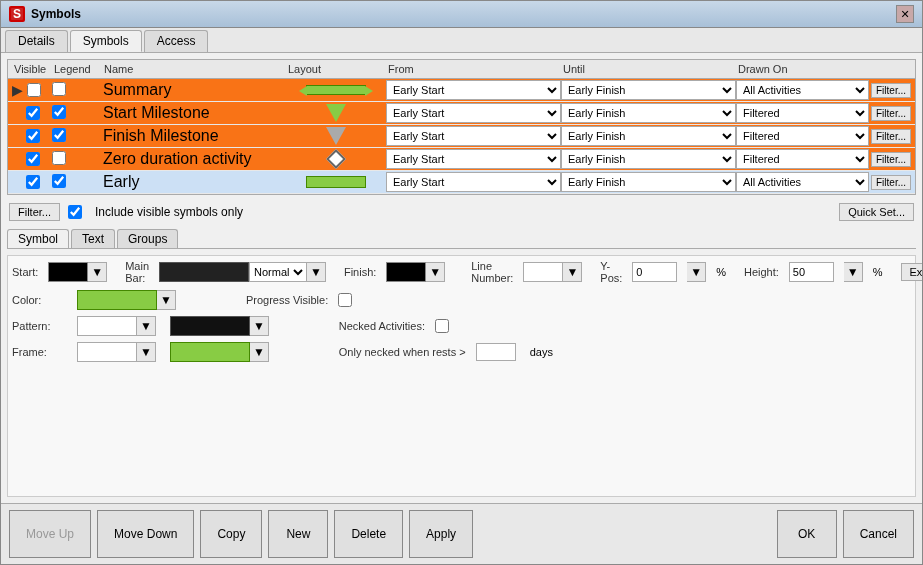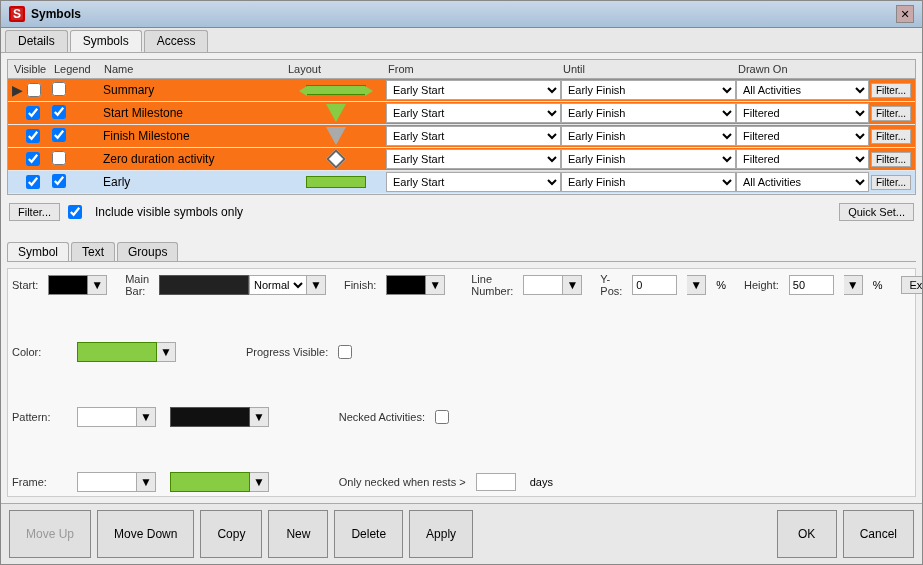--- a/index.html
+++ b/index.html
@@ -18,37 +18,37 @@
 
     .content { flex: 1; display: flex; flex-direction: column; padding: 6px; gap: 4px; overflow: hidden; }
 
     
     .symbols-table-area { border: 1px solid #aaa; background: #f97316; flex: 0 0 auto; }
     .table-header { display: grid; grid-template-columns: 40px 50px 1fr 100px 175px 175px 175px; background: #e8e8e8; border-bottom: 1px solid #aaa; padding: 2px 4px; }
     .th { font-size: 11px; color: #333; padding: 1px 2px; }
     .table-row { display: grid; grid-template-columns: 40px 50px 1fr 100px 175px 175px 175px; padding: 1px 4px; align-items: center; border-bottom: 1px solid #e8e8e8; min-height: 22px; }
     .table-row.selected { background: #cce0f5; }
     .checkbox { width: 14px; height: 14px; }
-    .row-name-input { width: 100%; border: none; background: transparent; font-size: 12px; padding: 1px; }
+    .row-name-input { width: 100%; border: none; background: transparent; font-size: 16px; padding: 1px; }
     .layout-cell { display: flex; align-items: center; justify-content: center; }
     .sel-cell { display: flex; align-items: center; gap: 2px; }
     .mini-select { font-size: 11px; border: 1px solid #aaa; background: white; padding: 1px 2px; height: 20px; flex: 1; }
     .filter-btn { font-size: 10px; background: #e8e8e8; border: 1px solid #aaa; padding: 1px 4px; cursor: pointer; white-space: nowrap; }
 
     .below-table { display: flex; align-items: center; justify-content: space-between; padding: 4px 2px; }
     .filter-left { display: flex; align-items: center; gap: 8px; }
     .btn-small { padding: 2px 8px; border: 1px solid #aaa; background: #e8e8e8; cursor: pointer; font-size: 11px; }
 
     
-    .sub-tab-bar { display: flex; border-bottom: 1px solid #aaa; margin-bottom: 2px; margin-top: 13px; }
+    .sub-tab-bar { display: flex; border-bottom: 1px solid #aaa; margin-bottom: 2px; }
     .sub-tab { padding: 2px 10px; border: 1px solid #aaa; border-bottom: none; background: #ddd; cursor: pointer; margin-right: 2px; border-radius: 3px 3px 0 0; font-size: 12px; }
     .sub-tab.active { background: #f0f0f0; }
 
     
-    .symbol-edit { display: flex; flex-direction: column; gap: 20px; padding: 4px; border: 1px solid #ccc; background: #f8f8f8; flex: 1; justify-content: space-between; }
+    .symbol-edit { display: flex; flex-direction: column; gap: 6px; padding: 4px; border: 1px solid #ccc; background: #f8f8f8; flex: 1; }
     .edit-row { display: flex; align-items: center; gap: 10px; }
     .color-box { width: 60px; height: 20px; border: 1px solid #888; }
     .color-box-black { background: black; }
     .combo-box { display: flex; align-items: center; }
     .combo-box .color-box { margin-right: 0; }
     .combo-box .dropdown-arrow { height: 20px; border: 1px solid #aaa; border-left: none; background: #e8e8e8; padding: 0 3px; cursor: pointer; }
     .percent-input { width: 45px; height: 20px; border: 1px solid #aaa; background: white; padding: 0 3px; font-size: 11px; }
     .exceptions-btn { padding: 2px 8px; border: 1px solid #aaa; background: #e8e8e8; cursor: pointer; font-size: 11px; }
 
     .sample-row { display: flex; align-items: center; gap: 10px; margin-top: 4px; }

